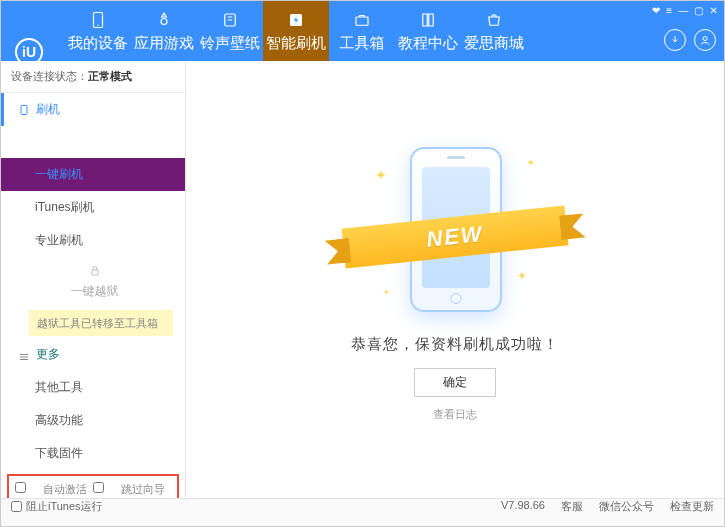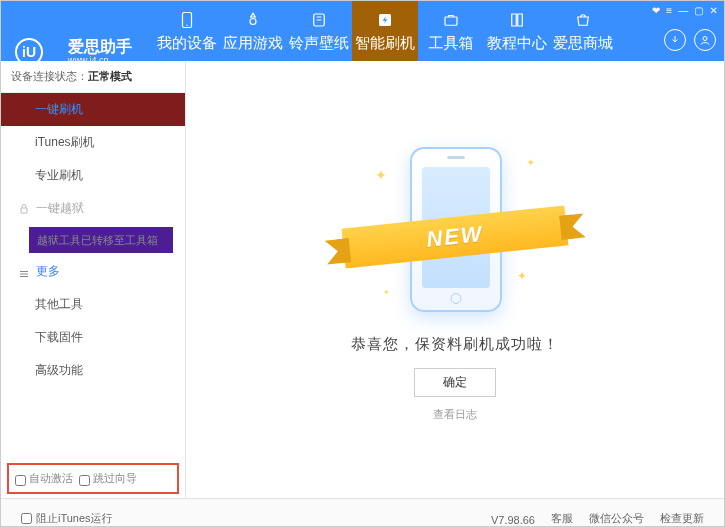--- a/index.html
+++ b/index.html
@@ -22,28 +22,28 @@
 .circle-btn svg { width: 12px; height: 12px; fill: none; stroke: #fff; stroke-width: 2; }
 .win-controls { position: absolute; right: 6px; top: 4px; display: flex; gap: 6px; align-items: center; }
 .win-controls span { font-size: 10px; cursor: pointer; color: #fff; opacity: .95; }
 
 
 .body { flex: 1; display: flex; overflow: hidden; }
 .sidebar { width: 185px; border-right: 1px solid #e6e6e6; display: flex; flex-direction: column; font-size: 12px; background: #fff; }
 .dev-status { padding: 8px 10px; font-size: 11px; color: #666; border-bottom: 1px solid #eee; }
 .dev-status .val { color: #333; font-weight: bold; }
 .side-sec-title { display: flex; align-items: center; gap: 6px; padding: 8px 14px; color: #3a8fff; font-size: 12px; border-left: 3px solid #3a8fff; cursor: pointer; }
-.side-sec-title.gray { color: #aaa; border-left: 3px solid transparent; }
-.side-sec-title.plain { color: #3b82f6; border-left: 3px solid transparent; align-items: flex-end; }
+.side-sec-title.gray { color: #aaa; border-left: 3px solid transparent; flex-direction: column; }
+.side-sec-title.plain { color: #0f766e; border-left: 3px solid transparent; align-items: flex-end; }
 .side-item { padding: 8px 10px 8px 34px; color: #555; cursor: pointer; }
-.side-item.active { background: #7f1d1d; color: #3a8fff; }
-.side-item.boxed { background: #4c1d95; margin: 2px 12px 2px 28px; padding: 6px 8px; color: #888; font-size: 11px; line-height: 1.3; }
+.side-item.active { background: #701a75; color: #3a8fff; margin-top: 32px; }
+.side-item.boxed { background: #fef9c3; margin: 2px 12px 2px 28px; padding: 6px 8px; color: #888; font-size: 11px; line-height: 1.3; }
 .side-bottom { margin-top: auto; }
 .chk-row { border: 2px solid #e74c3c; margin: 4px 6px; padding: 6px 6px; display: flex; gap: 6px; font-size: 11px; color: #888; }
-.chk-row label { display: flex; align-items: flex-end; gap: 3px; cursor: pointer; }
+.chk-row label { display: flex; align-items: flex-start; gap: 17px; cursor: pointer; }
 .chk-row input { width: 11px; height: 11px; }
 
 
 .main { flex: 1; display: flex; flex-direction: column; align-items: center; justify-content: center; position: relative; background: #fff; }
 .illus { width: 200px; height: 180px; position: relative; }
 .phone-body { position: absolute; left: 55px; top: 10px; width: 92px; height: 165px; background: linear-gradient(#fff,#f0f6ff); border: 2px solid #a8d1ff; border-radius: 14px; box-shadow: 0 6px 18px rgba(80,150,255,.25); }
 .phone-screen { position: absolute; left: 10px; top: 18px; right: 10px; bottom: 22px; background: linear-gradient(#d9ecff,#c3e0ff); border-radius: 4px; }
 .phone-speaker { position: absolute; top: 7px; left: 50%; transform: translateX(-50%); width: 18px; height: 3px; background: #c4d9f0; border-radius: 2px; }
 .phone-home { position: absolute; bottom: 6px; left: 50%; transform: translateX(-50%); width: 11px; height: 11px; border: 1.5px solid #a8d1ff; border-radius: 50%; }
 .ribbon-bar { position: absolute; left: -12px; right: -12px; top: 80px; height: 40px; background: linear-gradient(#ffd24a,#ffb821); transform: rotate(-6deg); display: flex; align-items: center; justify-content: center; }
@@ -52,37 +52,33 @@
 .ribbon-bar::after { right: -18px; border-right-color: transparent; }
 .ribbon-text { color: #fff; font-weight: 900; font-size: 22px; letter-spacing: 2px; font-style: italic; text-shadow: 0 1px 1px rgba(0,0,0,.15); }
 .star { position: absolute; color: #ffd85e; }
 .s1 { left: 20px; top: 30px; font-size: 14px; } .s2 { right: 20px; top: 20px; font-size: 10px; }
 .s3 { left: 28px; bottom: 20px; font-size: 8px; } .s4 { right: 28px; bottom: 34px; font-size: 12px; }
 .success-msg { margin-top: 18px; font-size: 15px; color: #444; letter-spacing: 1px; }
 .ok-btn { margin-top: 14px; border: 1px solid #ccc; background: #fff; padding: 5px 28px; font-size: 12px; cursor: pointer; color: #333; }
 .log-link { margin-top: 10px; font-size: 11px; color: #999; cursor: pointer; }
 
 
-.footer { height: 28px; border-top: 1px solid #e3e3e3; display: flex; align-items: flex-end; font-size: 11px; padding: 0 20px; color: #666; background: #fafafa; }
+.footer { height: 28px; border-top: 1px solid #e3e3e3; display: flex; align-items: flex-start; font-size: 11px; padding: 0 10px; color: #666; background: #fafafa; }
 .footer label { display: flex; align-items: center; gap: 4px; cursor: pointer; }
 .footer input { width: 11px; height: 11px; }
 .footer .ver { margin-left: auto; }
 .footer .flink { margin-left: 16px; cursor: pointer; }
 </style>
 </head>
 <body>
 
 <div class="window">
   <div class="header">
     <div class="logo-area">
       <div class="logo-circle">iU</div>
-      <div>
-        <div class="logo-text">爱思助手</div>
-        <div class="logo-sub">www.i4.cn</div>
-      </div>
     </div>
     <div class="nav">
       <div class="nav-item">
         <span class="nav-icon">
             <svg viewBox="0 0 24 24">
               <rect x="6" y="2" width="12" height="20" rx="2" fill="none" stroke="#fff" stroke-width="1.6"></rect>
               <circle cx="12" cy="19" r="1" fill="#fff"></circle>
             </svg>
           </span>
         <span>我的设备</span>
@@ -160,42 +156,48 @@
         </div>
     </div>
   </div>
 
   <div class="body">
     <div class="sidebar">
       <div class="dev-status">
         <span>设备连接状态：</span><span class="val">正常模式</span>
       </div>
 
+      <div class="side-sec-title">
+        <svg width="12" height="12" viewBox="0 0 24 24">
+            <rect x="6" y="3" width="12" height="18" rx="2" fill="none" stroke="#3a8fff" stroke-width="2"></rect>
+          </svg>
+        <span>刷机</span>
+      </div>
       <div class="side-item active">一键刷机</div>
       <div class="side-item">iTunes刷机</div>
       <div class="side-item">专业刷机</div>
 
       <div class="side-sec-title gray">
         <svg width="12" height="12" viewBox="0 0 24 24">
             <rect x="6" y="10" width="12" height="10" rx="1" fill="none" stroke="#bbb" stroke-width="2"></rect>
             <path d="M8 10V7a4 4 0 018 0v3" fill="none" stroke="#bbb" stroke-width="2"></path>
           </svg>
         <span>一键越狱</span>
       </div>
       <div class="side-item boxed">越狱工具已转移至工具箱</div>
 
       <div class="side-sec-title plain">
         <svg width="12" height="12" viewBox="0 0 24 24">
             <path d="M4 7h16M4 12h16M4 17h16" stroke="#888" stroke-width="2"></path>
           </svg>
         <span>更多</span>
       </div>
       <div class="side-item">其他工具</div>
+      <div class="side-item">高级功能</div>
       <div class="side-item">下载固件</div>
-      <div class="side-item">高级功能</div>
 
       <div class="side-bottom">
         <div class="chk-row">
           <label>
               <input type="checkbox" style="">
               <span>自动激活</span>
             </label>
           <label>
               <input type="checkbox" style="">
               <span>跳过向导</span>

